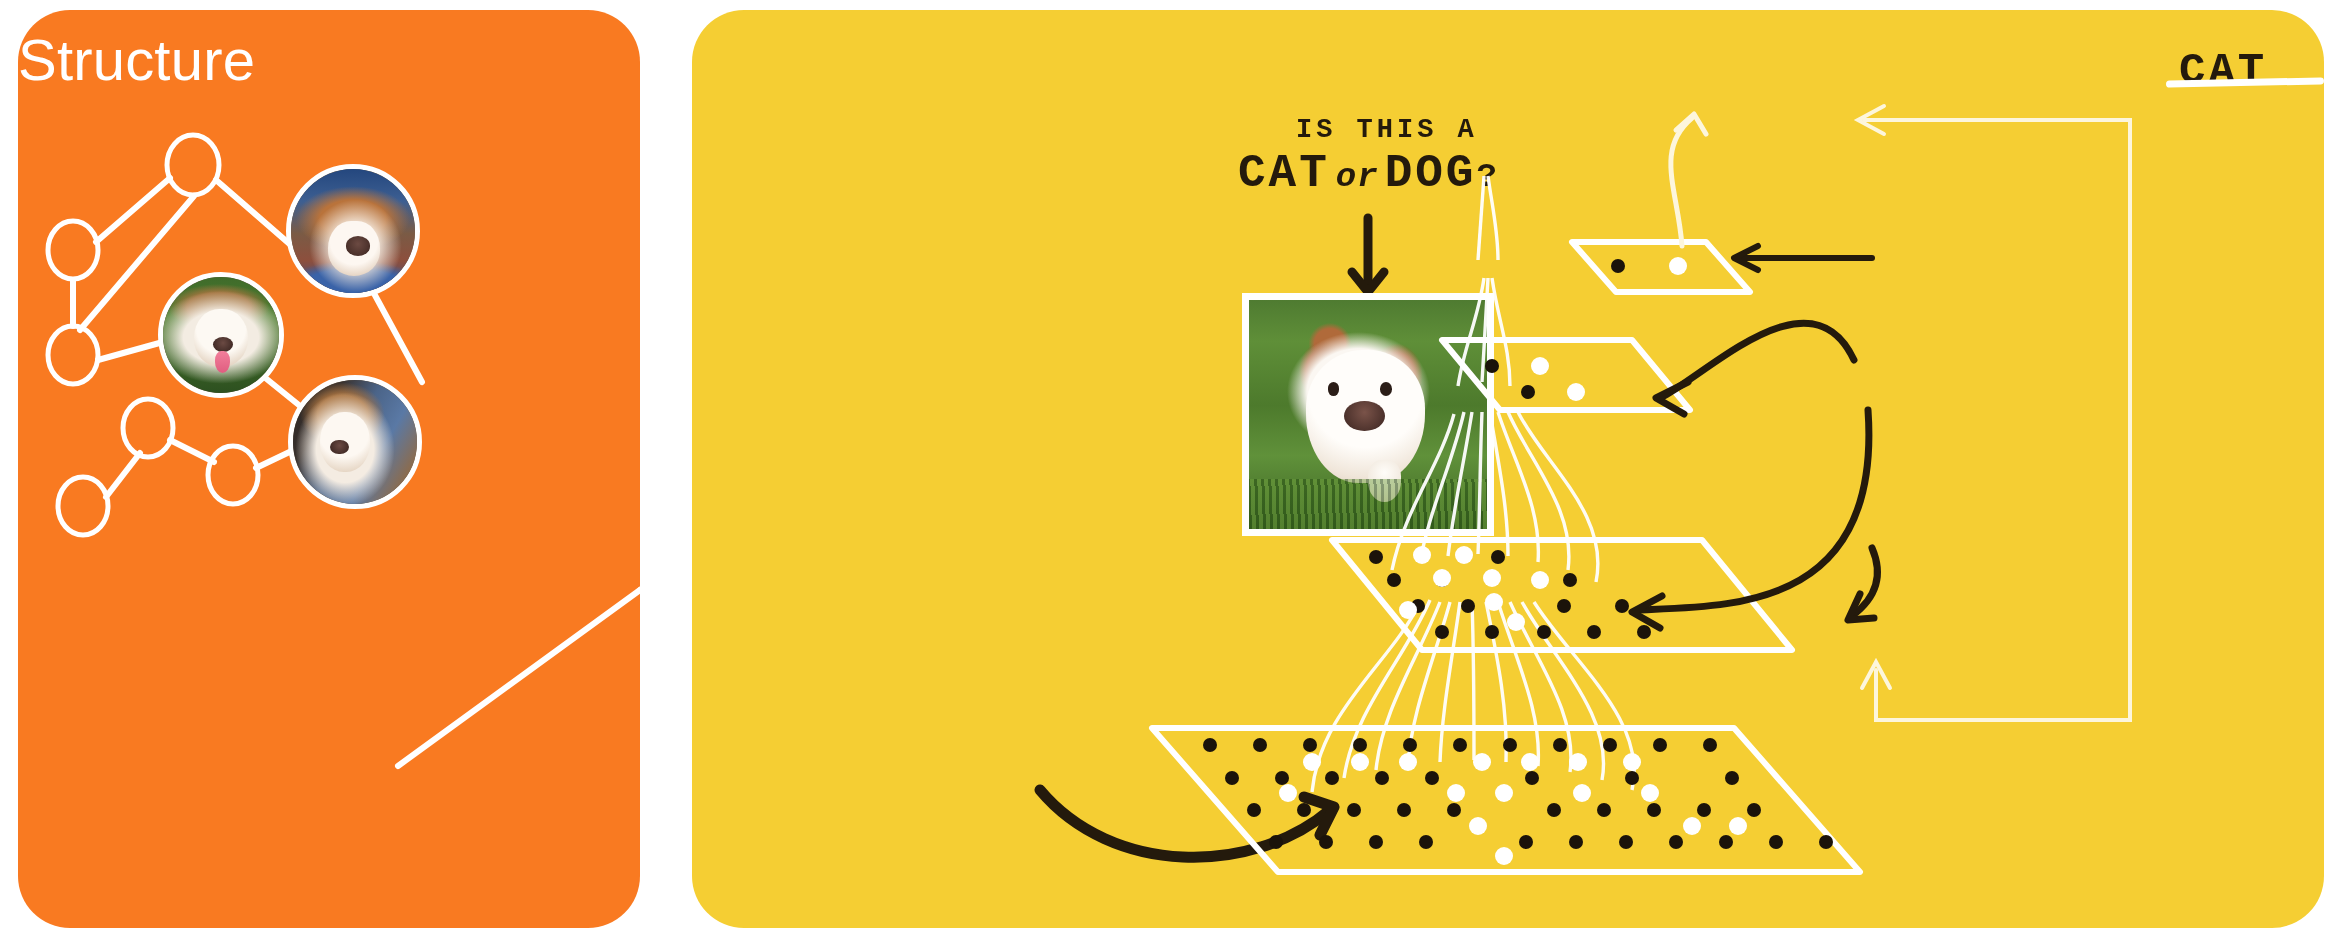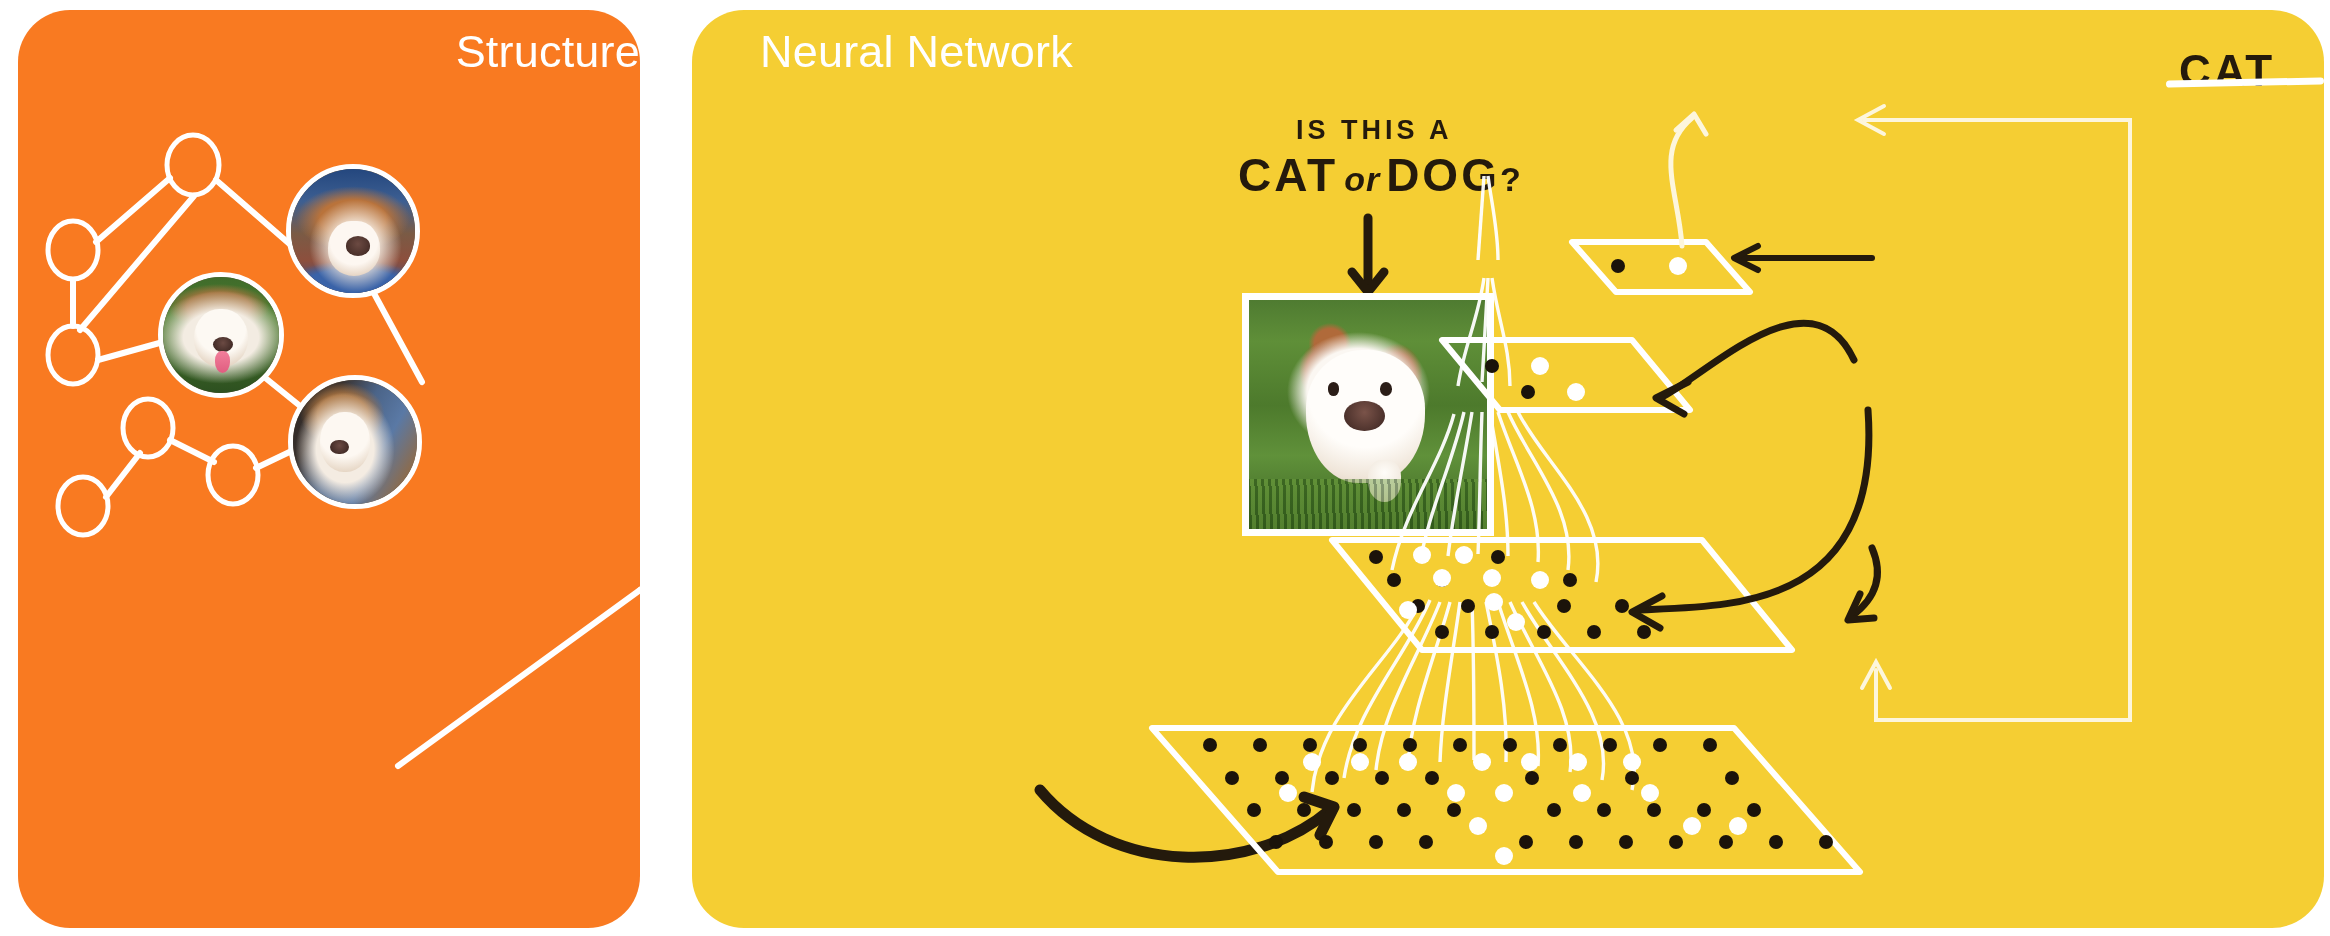--- a/index.html
+++ b/index.html
@@ -19,21 +19,21 @@
     --yellow:#F5CE33;
     --ink:#241a0c;
     --cream:#FDF6DC;
   }
 
   
   .panel-title{
     position:absolute;color:#ffffff;font-weight:400;
     letter-spacing:.2px;white-space:nowrap;
   }
-  #structure-title{left:0;top:16px;width:622px;text-align:right;font-size:45px;}
+  #structure-title{left:0;top:16px;width:622px;text-align:left;font-size:58px;}
   #nn-title{left:68px;top:16px;font-size:45px;}
 
   
   .ovl{position:absolute;left:0;top:0;width:100%;height:100%;overflow:visible;pointer-events:none;}
 
   
   .bubble{
     position:absolute;border-radius:50%;border:5px solid #fff;
     overflow:hidden;background:#6a5b46;
   }
@@ -93,21 +93,21 @@
       background:radial-gradient(circle at 50% 38%,#7a5349,#3a2420);}
   #dog-photo .deyeL{position:absolute;left:33%;top:36%;width:5%;height:6%;border-radius:50%;background:#2b1d17;}
   #dog-photo .deyeR{position:absolute;left:55%;top:36%;width:5%;height:6%;border-radius:50%;background:#2b1d17;}
   #dog-photo .dpaw{position:absolute;left:50%;top:70%;width:14%;height:18%;border-radius:40% 40% 50% 50%;
       background:radial-gradient(circle at 50% 30%,#fffdf9,#e6d9c9);}
   #dog-photo .grassfg{position:absolute;left:0;bottom:0;width:100%;height:22%;
       background:repeating-linear-gradient(88deg,rgba(40,80,20,.55) 0 3px,rgba(110,160,60,.45) 3px 7px);}
 
   
   .hand{
-    font-family:Liberation Sans, sans-serif;font-weight:700;
+    font-family:Liberation Mono, monospace;font-weight:700;
     color:var(--ink);letter-spacing:2px;position:absolute;white-space:nowrap;
   }
   #q-line1{left:604px;top:105px;font-size:27px;letter-spacing:4px;}
   #q-line2{left:546px;top:138px;font-size:46px;letter-spacing:3px;}
   #q-or{font-size:34px;font-style:italic;letter-spacing:1px;padding:0 6px;}
   #q-mark{font-size:34px;letter-spacing:0;}
 
   #cat-word{left:1487px;top:36px;font-size:44px;letter-spacing:3px;}
   #cat-strike{position:absolute;left:1474px;top:69px;width:158px;height:7px;background:#fff;border-radius:4px;
       transform:rotate(-1.2deg);}
@@ -164,21 +164,20 @@
     </div>
   </div>
 
   <svg class="ovl" style="z-index:5" viewBox="0 0 2330 936" preserveAspectRatio="none">
     <line x1="398" y1="766" x2="640" y2="590" stroke="#ffffff" stroke-width="6" stroke-linecap="round"></line>
     <line x1="640" y1="590" x2="688" y2="556" stroke="#ffffff" stroke-width="6" stroke-linecap="round"></line>
   </svg>
 
   <div class="panel" id="nn-panel">
 
-    <div class="panel-title" id="nn-title">Neural Network</div>
 
     <div class="hand" id="q-line1">IS THIS A</div>
     <div class="hand" id="q-line2">
       <span>CAT</span><span id="q-or">or</span><span>DOG</span><span id="q-mark">?</span>
     </div>
 
     <svg class="ovl" viewBox="0 0 1632 918">
       <path d="M676 208 L676 276" stroke="#241a0c" stroke-width="9" fill="none" stroke-linecap="round"></path>
       <path d="M660 262 L676 282 L692 262" stroke="#241a0c" stroke-width="9" fill="none" stroke-linecap="round" stroke-linejoin="round"></path>
     </svg>

